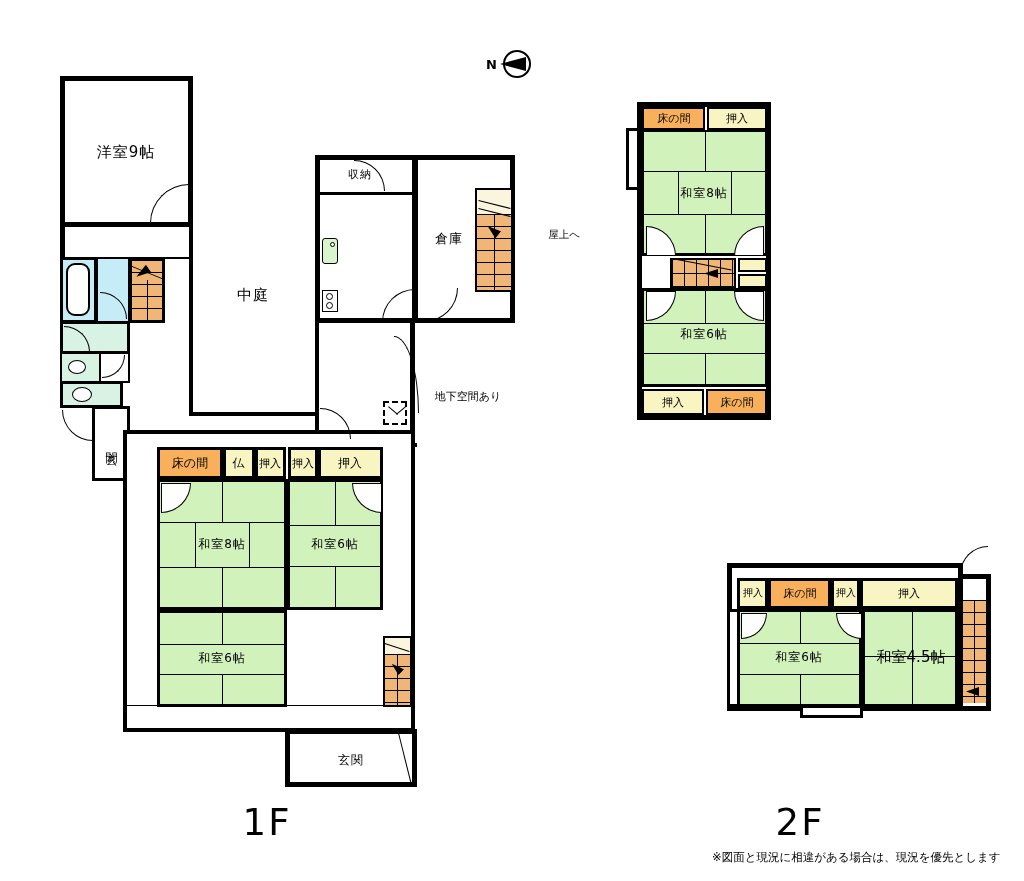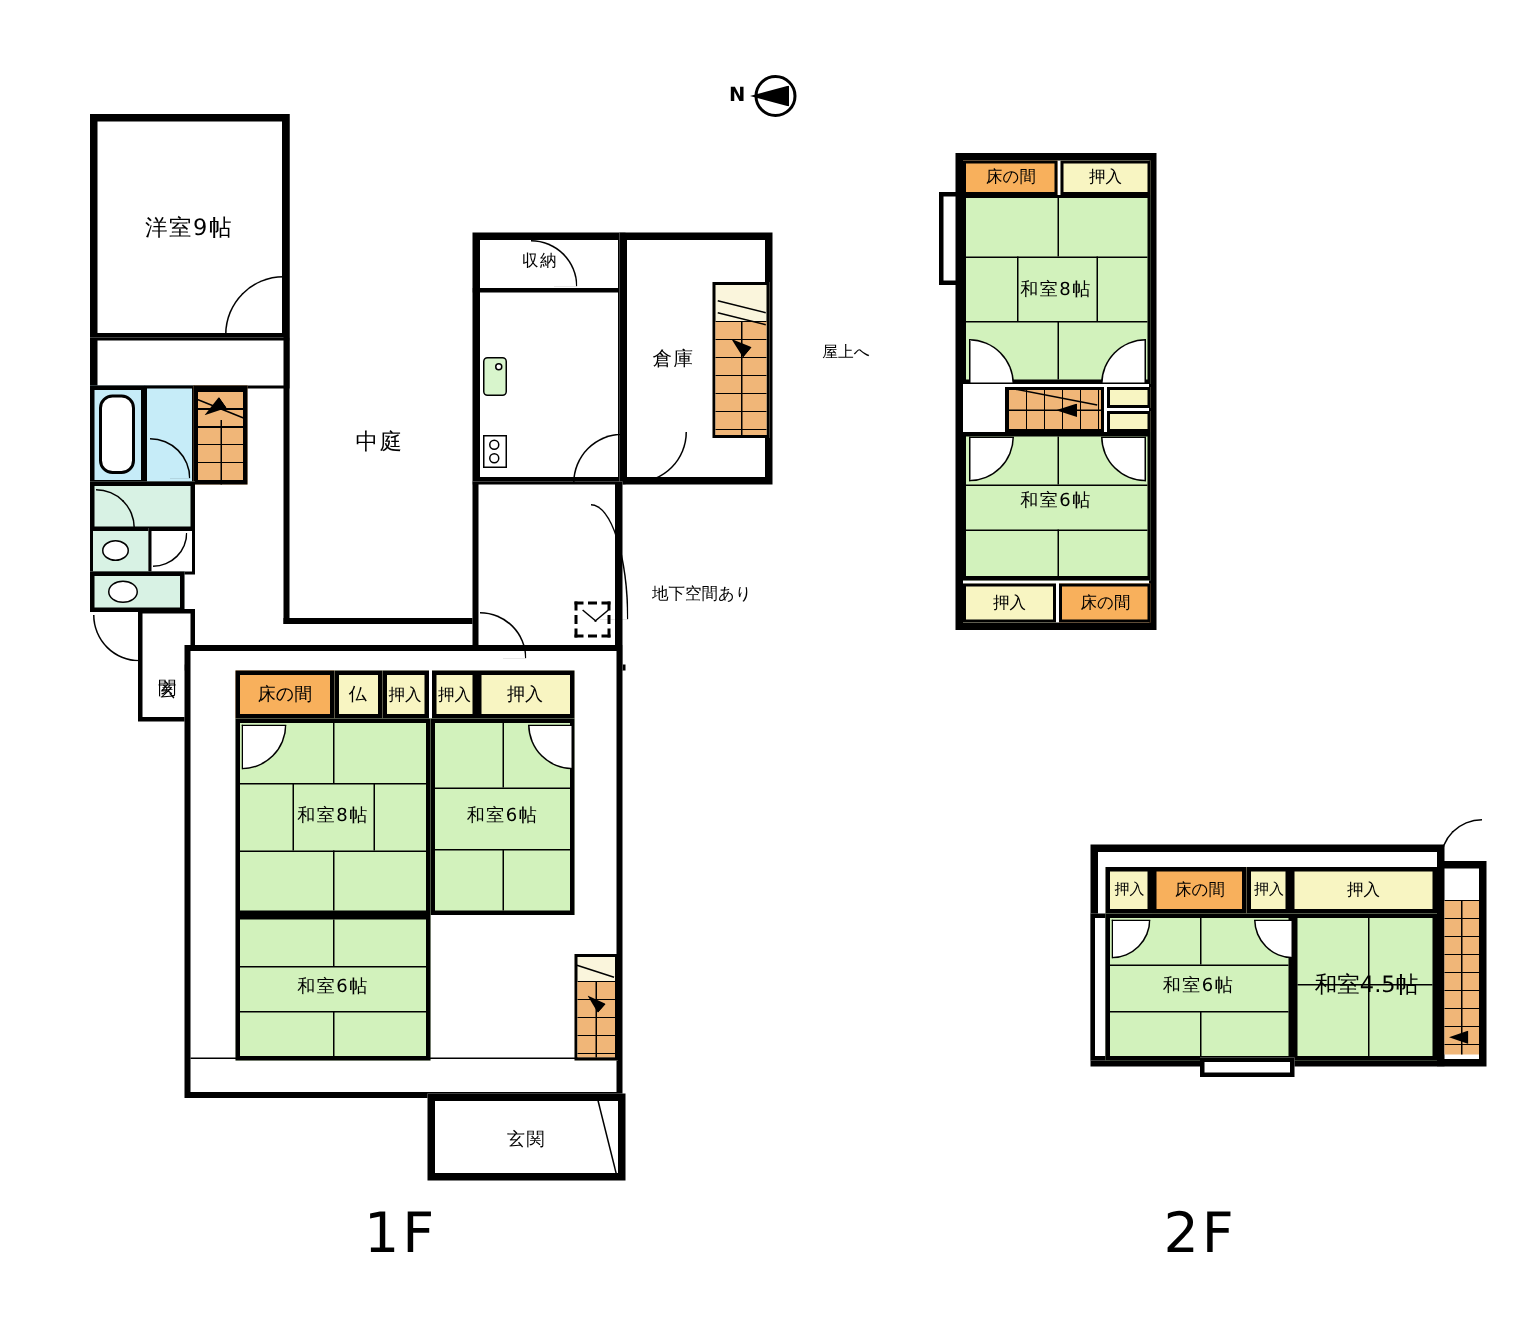--- a/index.html
+++ b/index.html
@@ -234,14 +234,15 @@
     <div class="tlh" style="left:0;top:48%;width:100%;"></div>
     <div class="tlv" style="left:52%;top:0;height:48%;"></div>
     <div class="tlv" style="left:52%;top:48%;height:52%;"></div>
   </div>
   <div class="lbl" style="left:911px;top:657px;font-size:15px;letter-spacing:0;">和室4.5帖</div>
 
   <div class="r" style="left:800px;top:705px;width:63px;height:13px;border-width:3px;"></div>
 
   <div class="lbl huge" style="left:800px;top:822px;">2F</div>
 
+  <div class="note" style="left:712px;top:850px;">※図面と現況に相違がある場合は、現況を優先とします</div>
 
 </div>
 
 </body></html>

